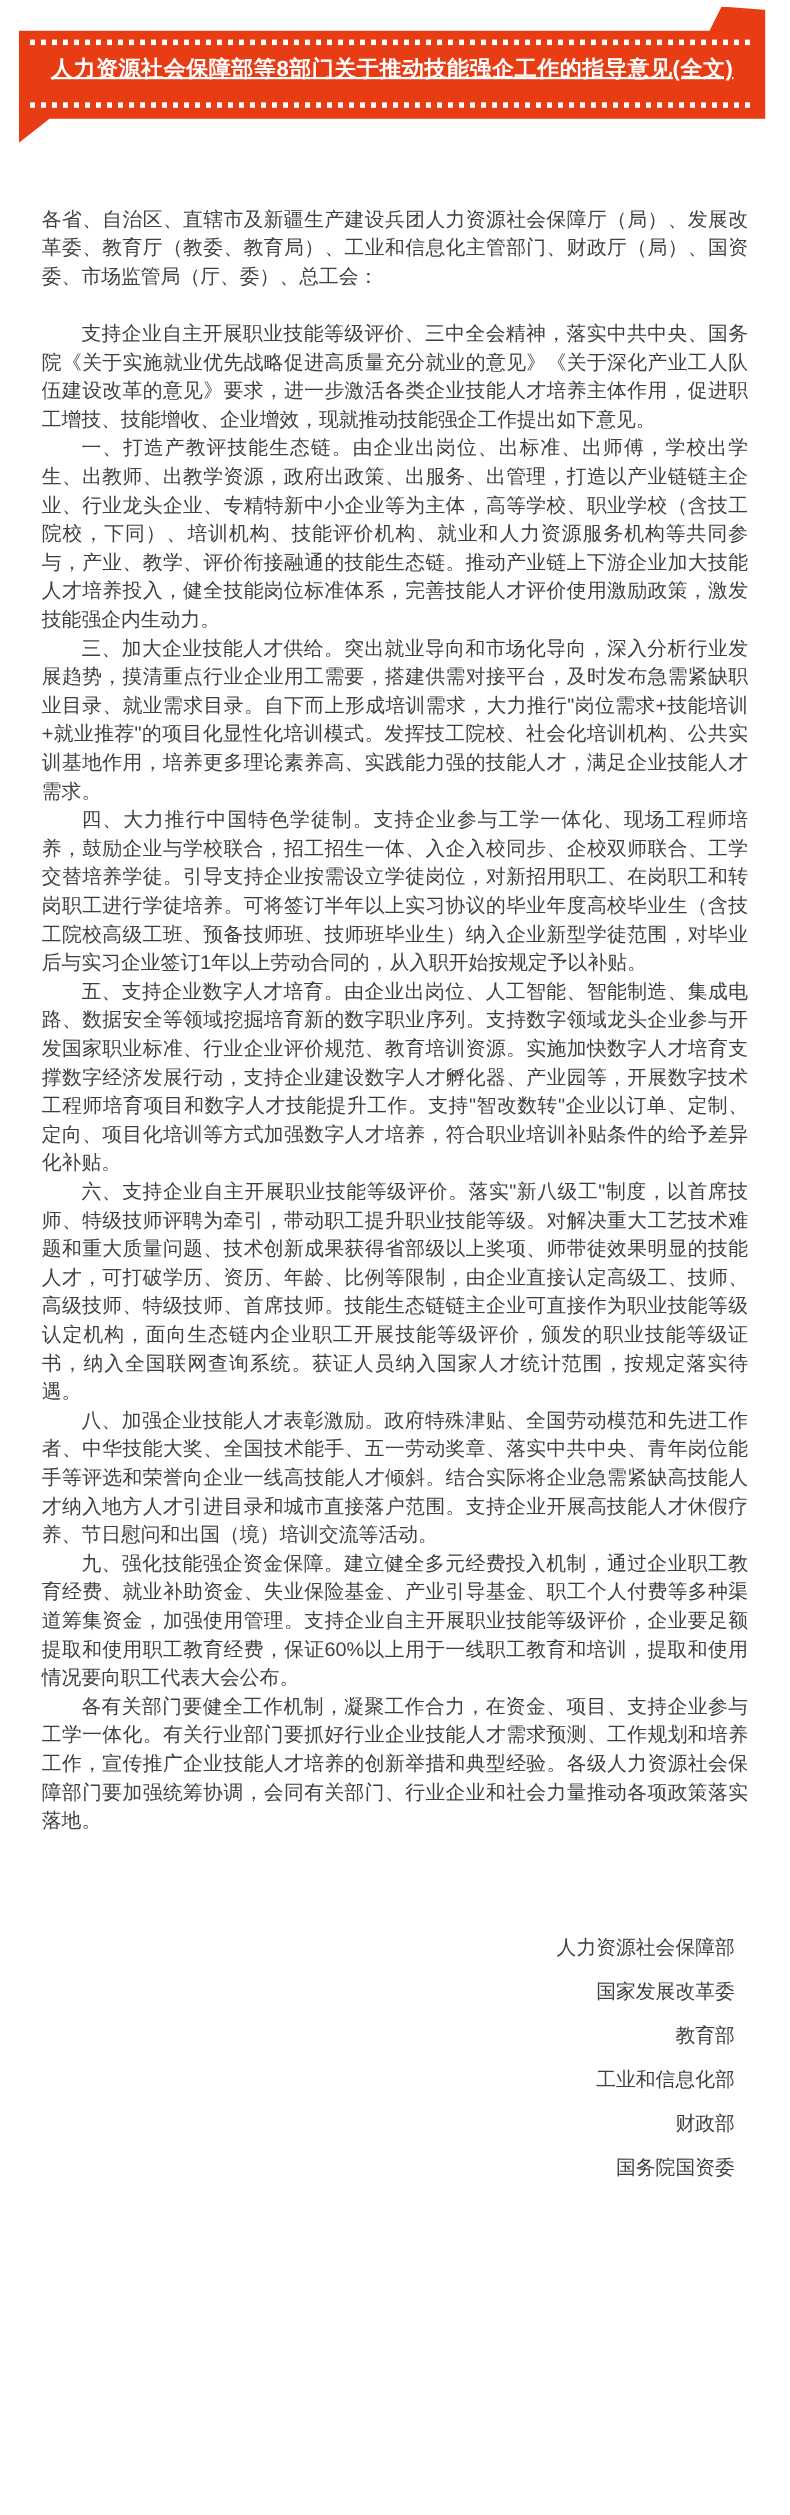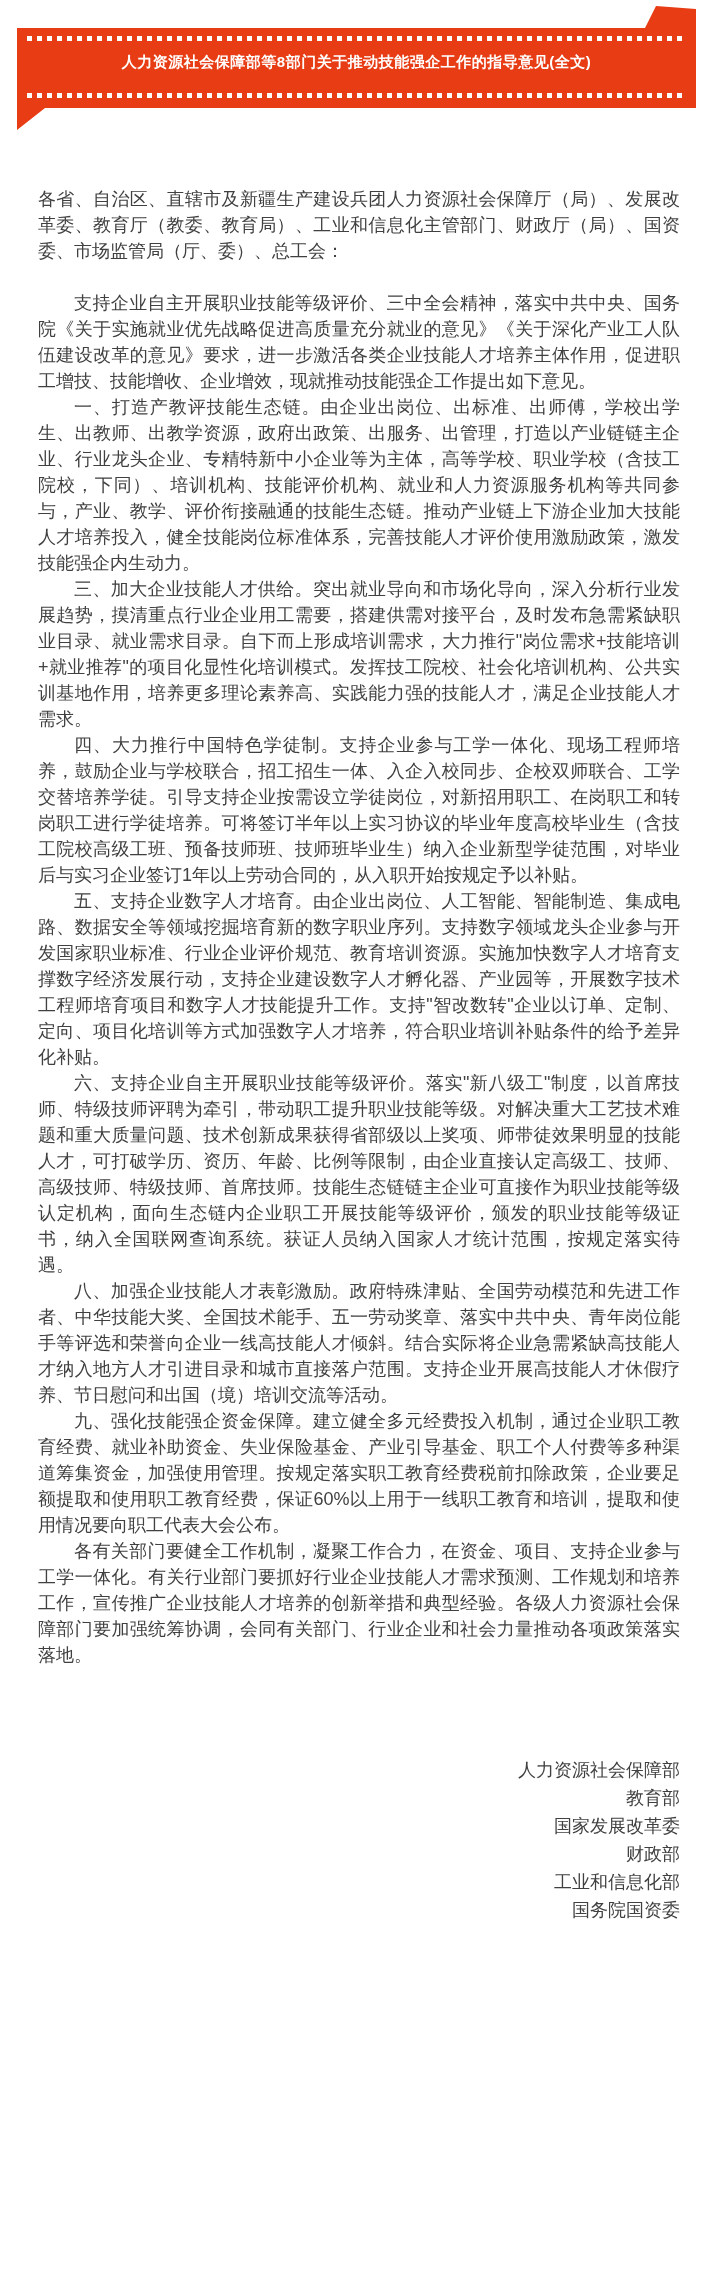--- a/index.html
+++ b/index.html
@@ -46,24 +46,25 @@
   .ribbon-title {
     position: absolute;
     left: 0;
     top: 22px;
     width: 100%;
     height: 69px;
     display: flex;
     align-items: center;
     justify-content: center;
     color: #ffffff;
-    font-size: 15px;
+    font-size: 20px;
     font-weight: bold;
     letter-spacing: 0.5px;
     white-space: nowrap;
+    text-decoration: underline;
   }
 
   
   .doc-body {
     position: absolute;
     top: 136px;
     left: 38px;
     width: 642px;
     padding-top: 50px;
     font-size: 18px;
@@ -73,46 +74,46 @@
   }
   .doc-body p { margin: 0; }
   .salutation { margin-bottom: 26px !important; }
   .para { text-indent: 2em; }
 
   .signatures {
     margin-top: 88px;
     text-align: right;
     line-height: 28px;
   }
-  .signatures p { margin: 0; }
+  .signatures p { margin: 12px; }
 </style>
 </head>
 <body>
 
 <div class="ribbon-wrap">
   <div class="ribbon-shape"></div>
   <div class="ribbon-dots top"></div>
   <div class="ribbon-dots bottom"></div>
   <div class="ribbon-title">人力资源社会保障部等8部门关于推动技能强企工作的指导意见(全文)</div>
 </div>
 
 <div class="doc-body">
   <p class="salutation">各省、自治区、直辖市及新疆生产建设兵团人力资源社会保障厅（局）、发展改革委、教育厅（教委、教育局）、工业和信息化主管部门、财政厅（局）、国资委、市场监管局（厅、委）、总工会：</p>
   <p class="para">支持企业自主开展职业技能等级评价、三中全会精神，落实中共中央、国务院《关于实施就业优先战略促进高质量充分就业的意见》《关于深化产业工人队伍建设改革的意见》要求，进一步激活各类企业技能人才培养主体作用，促进职工增技、技能增收、企业增效，现就推动技能强企工作提出如下意见。</p>
   <p class="para">一、打造产教评技能生态链。由企业出岗位、出标准、出师傅，学校出学生、出教师、出教学资源，政府出政策、出服务、出管理，打造以产业链链主企业、行业龙头企业、专精特新中小企业等为主体，高等学校、职业学校（含技工院校，下同）、培训机构、技能评价机构、就业和人力资源服务机构等共同参与，产业、教学、评价衔接融通的技能生态链。推动产业链上下游企业加大技能人才培养投入，健全技能岗位标准体系，完善技能人才评价使用激励政策，激发技能强企内生动力。</p>
   <p class="para">三、加大企业技能人才供给。突出就业导向和市场化导向，深入分析行业发展趋势，摸清重点行业企业用工需要，搭建供需对接平台，及时发布急需紧缺职业目录、就业需求目录。自下而上形成培训需求，大力推行"岗位需求+技能培训+就业推荐"的项目化显性化培训模式。发挥技工院校、社会化培训机构、公共实训基地作用，培养更多理论素养高、实践能力强的技能人才，满足企业技能人才需求。</p>
   <p class="para">四、大力推行中国特色学徒制。支持企业参与工学一体化、现场工程师培养，鼓励企业与学校联合，招工招生一体、入企入校同步、企校双师联合、工学交替培养学徒。引导支持企业按需设立学徒岗位，对新招用职工、在岗职工和转岗职工进行学徒培养。可将签订半年以上实习协议的毕业年度高校毕业生（含技工院校高级工班、预备技师班、技师班毕业生）纳入企业新型学徒范围，对毕业后与实习企业签订1年以上劳动合同的，从入职开始按规定予以补贴。</p>
   <p class="para">五、支持企业数字人才培育。由企业出岗位、人工智能、智能制造、集成电路、数据安全等领域挖掘培育新的数字职业序列。支持数字领域龙头企业参与开发国家职业标准、行业企业评价规范、教育培训资源。实施加快数字人才培育支撑数字经济发展行动，支持企业建设数字人才孵化器、产业园等，开展数字技术工程师培育项目和数字人才技能提升工作。支持"智改数转"企业以订单、定制、定向、项目化培训等方式加强数字人才培养，符合职业培训补贴条件的给予差异化补贴。</p>
   <p class="para">六、支持企业自主开展职业技能等级评价。落实"新八级工"制度，以首席技师、特级技师评聘为牵引，带动职工提升职业技能等级。对解决重大工艺技术难题和重大质量问题、技术创新成果获得省部级以上奖项、师带徒效果明显的技能人才，可打破学历、资历、年龄、比例等限制，由企业直接认定高级工、技师、高级技师、特级技师、首席技师。技能生态链链主企业可直接作为职业技能等级认定机构，面向生态链内企业职工开展技能等级评价，颁发的职业技能等级证书，纳入全国联网查询系统。获证人员纳入国家人才统计范围，按规定落实待遇。</p>
   <p class="para">八、加强企业技能人才表彰激励。政府特殊津贴、全国劳动模范和先进工作者、中华技能大奖、全国技术能手、五一劳动奖章、落实中共中央、青年岗位能手等评选和荣誉向企业一线高技能人才倾斜。结合实际将企业急需紧缺高技能人才纳入地方人才引进目录和城市直接落户范围。支持企业开展高技能人才休假疗养、节日慰问和出国（境）培训交流等活动。</p>
-  <p class="para">九、强化技能强企资金保障。建立健全多元经费投入机制，通过企业职工教育经费、就业补助资金、失业保险基金、产业引导基金、职工个人付费等多种渠道筹集资金，加强使用管理。按规定落实职工教育经费税前扣除政策，企业要足额提取和使用职工教育经费，保证60%以上用于一线职工教育和培训，提取和使用情况要向职工代表大会公布。</p>
+  <p class="para">九、强化技能强企资金保障。建立健全多元经费投入机制，通过企业职工教育经费、就业补助资金、失业保险基金、产业引导基金、职工个人付费等多种渠道筹集资金，加强使用管理。支持企业自主开展职业技能等级评价，企业要足额提取和使用职工教育经费，保证60%以上用于一线职工教育和培训，提取和使用情况要向职工代表大会公布。</p>
   <p class="para">各有关部门要健全工作机制，凝聚工作合力，在资金、项目、支持企业参与工学一体化。有关行业部门要抓好行业企业技能人才需求预测、工作规划和培养工作，宣传推广企业技能人才培养的创新举措和典型经验。各级人力资源社会保障部门要加强统筹协调，会同有关部门、行业企业和社会力量推动各项政策落实落地。</p>
 
   <div class="signatures">
     <p>人力资源社会保障部</p>
+    <p>国家发展改革委</p>
     <p>教育部</p>
-    <p>国家发展改革委</p>
+    <p>工业和信息化部</p>
     <p>财政部</p>
-    <p>工业和信息化部</p>
     <p>国务院国资委</p>
 
   </div>
 </div>
 
 </body></html>

